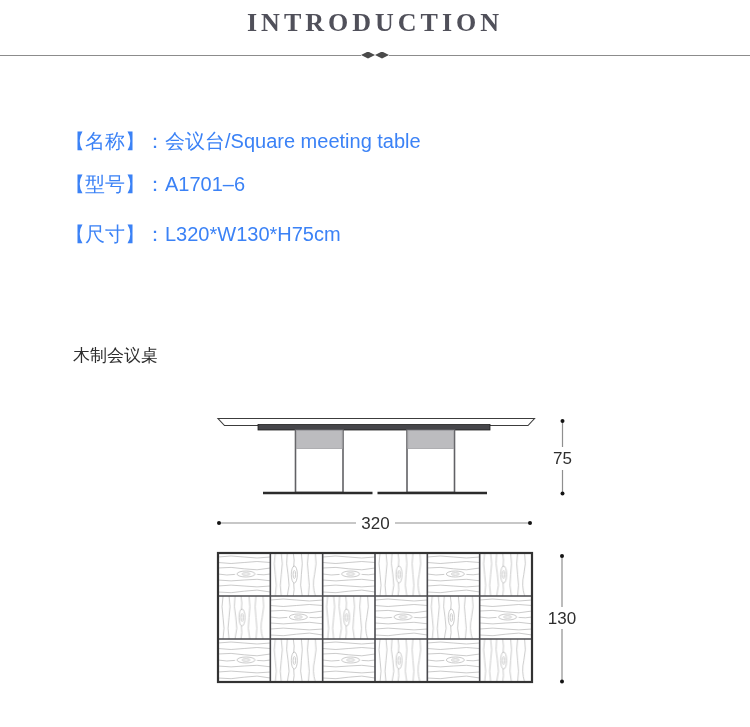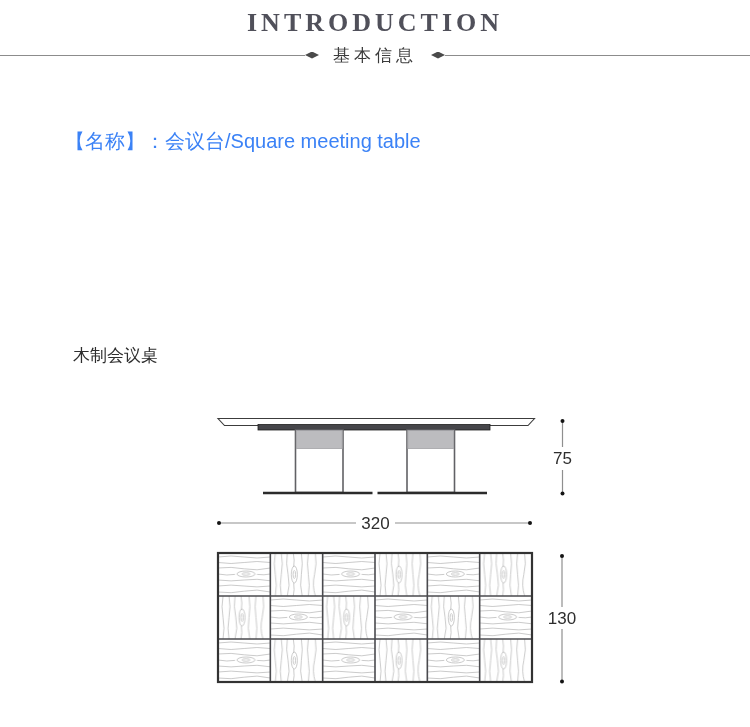--- a/index.html
+++ b/index.html
@@ -36,27 +36,28 @@
   }
 </style>
 </head>
 <body>
 
 <div class="intro-title">INTRODUCTION</div>
 
 <div class="subtitle-row">
   <div class="sub-line"></div>
   <div class="diamond"></div>
-  <div class="subtitle-text">基本信息</div>
   <div class="diamond"></div>
   <div class="sub-line"></div>
 </div>
 
 <div class="specs">
   <div class="spec-line">【名称】：会议台/Square meeting table</div>
+  <div class="spec-line">【型号】：A1701–6</div>
+  <div class="spec-line last">【尺寸】：L320*W130*H75cm</div>
 </div>
 
 <div class="drawing-caption">木制会议桌</div>
 
 <svg class="drawing-svg" width="750" height="327" viewBox="0 400 750 327">
   <defs>
     <pattern id="grain-h" x="218" y="553" width="52.333" height="43" patternUnits="userSpaceOnUse">
       <g fill="none" stroke="#b4b4b4" stroke-width="0.7">
         <path d="M0,4 q13,-2 26,0 t26.4,0"></path>
         <path d="M0,9.5 q13,2 26,0 t26.4,0"></path>

